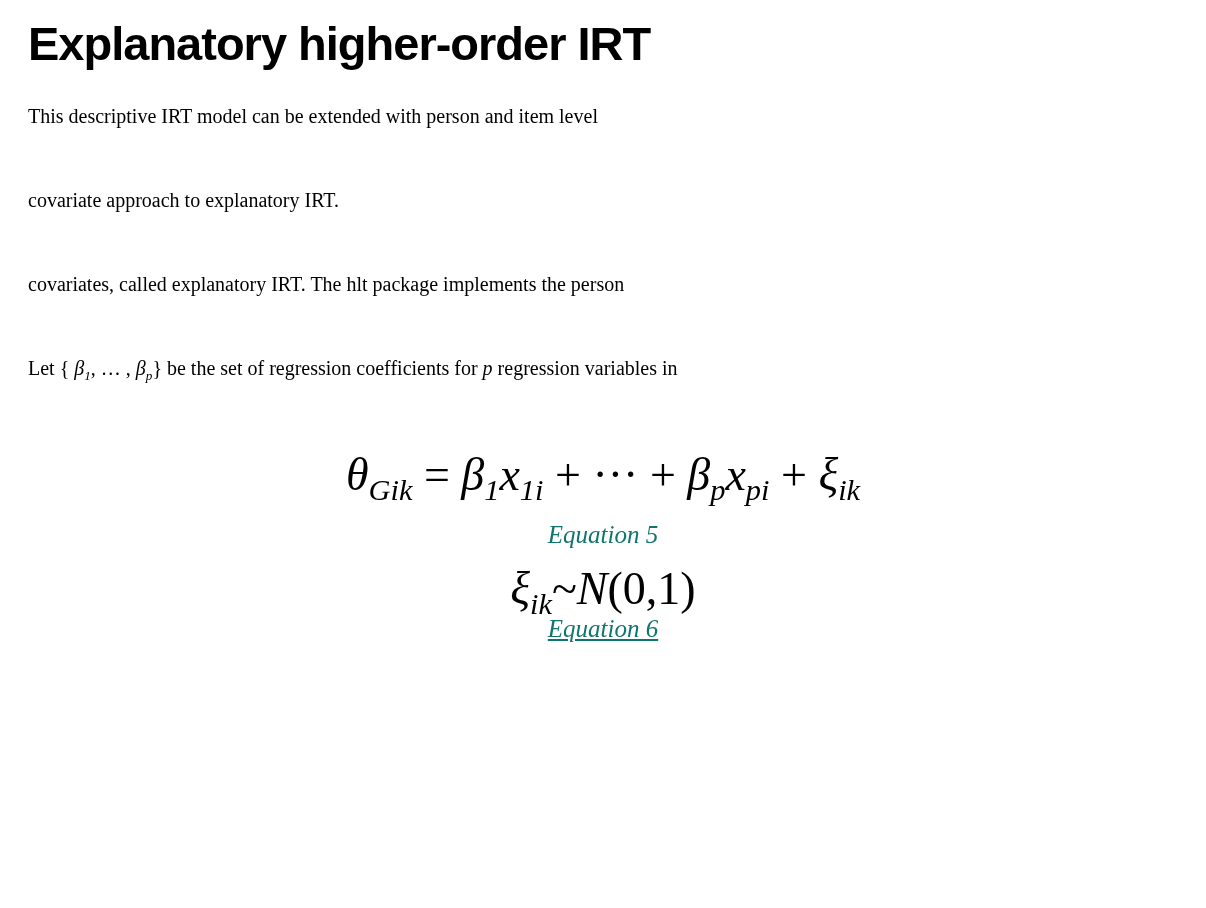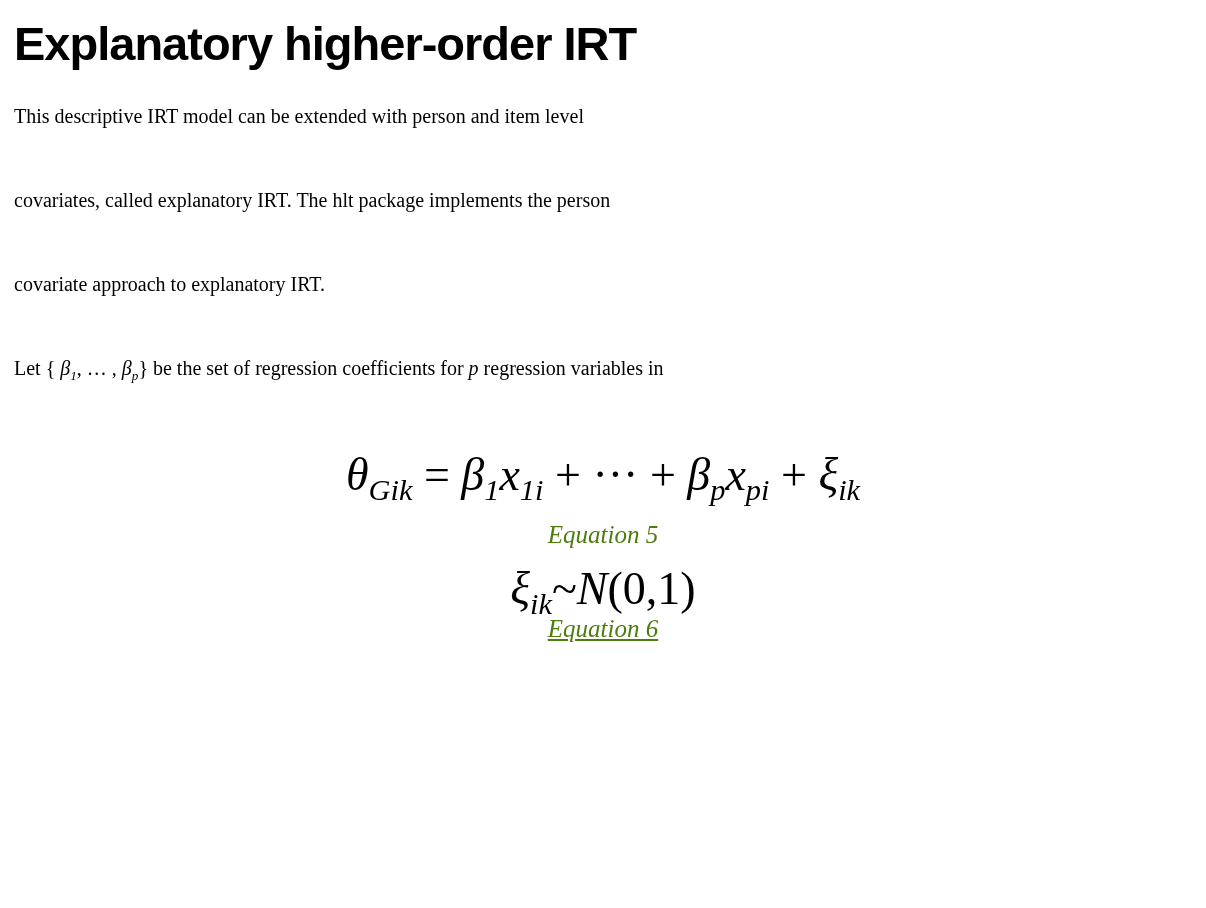--- a/index.html
+++ b/index.html
@@ -8,21 +8,21 @@
     background: #ffffff;
   }
   body {
     width: 1206px;
     height: 908px;
     overflow: hidden;
     color: #000000;
     font-family: "Liberation Serif", "DejaVu Serif", serif;
   }
   .page {
-    padding: 0 14px;
+    padding: 0 28px;
   }
   h1.title {
     font-family: "Liberation Sans", "DejaVu Sans", sans-serif;
     font-weight: bold;
     font-size: 47px;
     line-height: 60px;
     letter-spacing: -1px;
     margin: 14px 0 0 0;
   }
   .bodyline {
@@ -47,38 +47,38 @@
     white-space: nowrap;
   }
   .equation.eq6 {
     margin-top: 14px;
   }
   .caption {
     font-size: 25px;
     line-height: 30px;
     text-align: center;
     font-style: italic;
-    color: #4d7c0f;
+    color: #0f766e;
     margin: 20px 0 0 0;
   }
   .caption.cap6 {
     margin-top: 0;
     text-decoration: underline;
   }
 </style>
 </head>
 <body>
 
 <main class="page">
 
   <h1 class="title">Explanatory higher-order IRT</h1>
 
   <p class="bodyline">This descriptive IRT model can be extended with person and item level</p>
+  <p class="bodyline">covariate approach to explanatory IRT.</p>
   <p class="bodyline">covariates, called explanatory IRT. The hlt package implements the person</p>
-  <p class="bodyline">covariate approach to explanatory IRT.</p>
 
   <p class="bodyline"><span>Let { </span><span class="it">β</span><sub class="ms">1</sub><span>, … , </span><span class="it">β</span><sub class="ms">p</sub><span>} be the set of regression coefficients for </span><span class="it">p</span><span> regression variables in</span></p>
 
   <div class="equation"><span class="it">θ</span><sub class="ms">Gik</sub><span> = </span><span class="it">β</span><sub class="ms">1</sub><span class="it">x</span><sub class="ms">1i</sub><span> + ··· + </span><span class="it">β</span><sub class="ms">p</sub><span class="it">x</span><sub class="ms">pi</sub><span> + </span><span class="it">ξ</span><sub class="ms">ik</sub></div>
   <div class="caption">Equation 5</div>
 
   <div class="equation eq6"><span class="it">ξ</span><sub class="ms">ik</sub><span>~</span><span class="it">N</span><span>(0,1)</span></div>
   <div class="caption cap6">Equation 6</div>
 
 </main>

